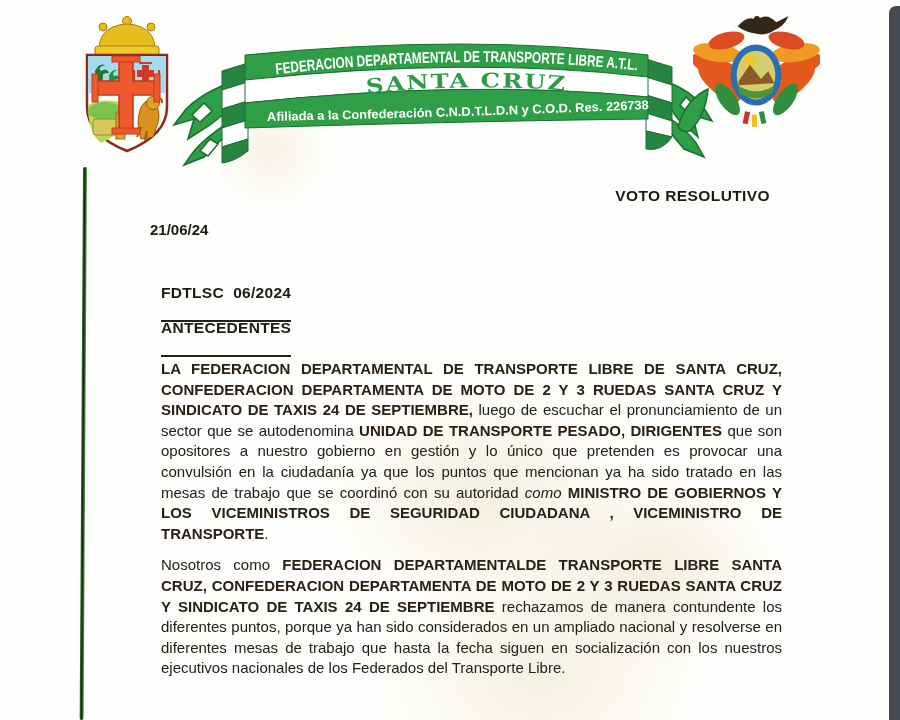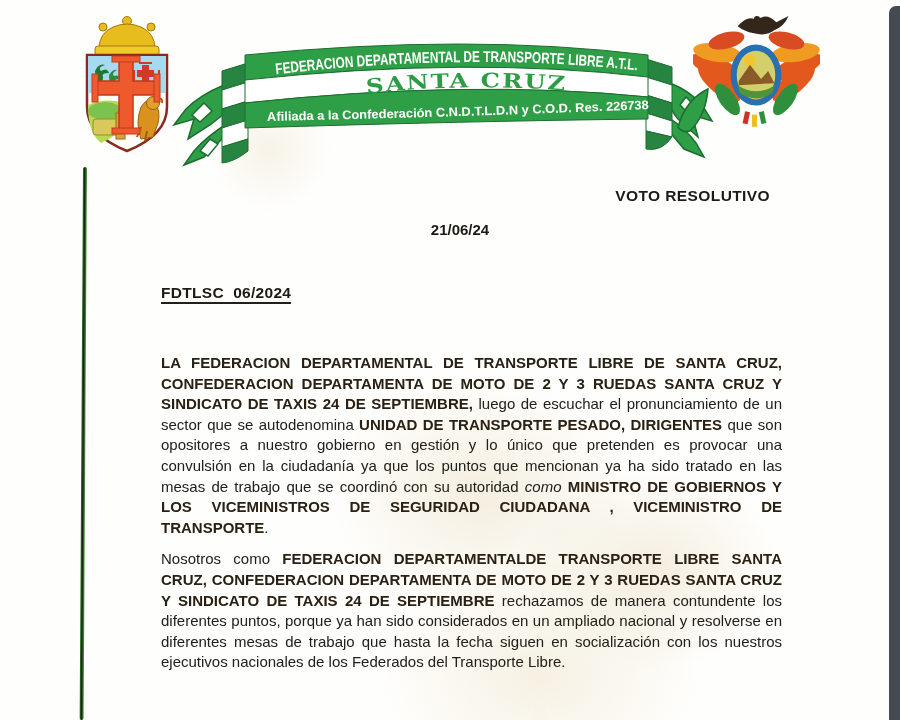--- a/index.html
+++ b/index.html
@@ -22,30 +22,30 @@
        background:radial-gradient(closest-side,rgba(240,228,202,.5),rgba(240,228,202,0));}
   .wm4{left:210px;top:90px;width:120px;height:120px;
        background:radial-gradient(closest-side,rgba(238,226,200,.4),rgba(238,226,200,0));}
 
   .crest{position:absolute;left:83px;top:14px;width:88px;height:142px;}
   .banner{position:absolute;left:170px;top:25px;width:545px;height:145px;}
   .arms{position:absolute;left:693px;top:10px;width:127px;height:127px;}
 
   .doc-title{position:absolute;top:187px;left:150px;width:620px;text-align:right;
              font-size:15.5px;font-weight:700;letter-spacing:.4px;color:#1d1a15;}
-  .doc-date{position:absolute;top:221px;left:150px;width:620px;text-align:center;
+  .doc-date{position:absolute;top:221px;left:150px;width:620px;text-align:left;
             font-size:15px;font-weight:700;color:#1d1a15;}
   .ref-line{position:absolute;left:161px;top:284px;}
   .heading-line{position:absolute;left:161px;top:319px;}
   .u-bold{display:inline-block;font-size:15.5px;font-weight:700;white-space:pre;
-          color:#1d1a15;border-bottom:2px solid #241f18;padding-bottom:0;letter-spacing:.3px;}
+          color:#1d1a15;border-bottom:2px solid #241f18;padding-bottom:18px;letter-spacing:.3px;}
 
   .body-text{position:absolute;left:161px;top:353px;width:621px;font-size:15px;
              line-height:20.6px;text-align:justify;color:#22201b;}
-  .body-text p{margin:0 0 11px 0;}
+  .body-text p{margin:6px 0 11px 0;}
   .rb{font-weight:700;color:#2a2014;}
   .ri{font-style:italic;}
 </style>
 </head>
 <body>
 
 <div class="page">
 
   <div class="wm wm1"></div>
   <div class="wm wm2"></div>
@@ -161,18 +161,21 @@
     <path d="M45,70 L56,54 L67,68 L74,60 L80,72 L45,74 Z" fill="#8a5a28"></path>
     <path d="M44,74 Q62,86 81,74 L78,82 Q62,92 46,82 Z" fill="#4f9438"></path>
   </svg>
 
   <div class="doc-title">VOTO RESOLUTIVO</div>
   <div class="doc-date">21/06/24</div>
 
   <div class="ref-line">
     <span class="u-bold">FDTLSC  06/2024</span>
   </div>
+  <div class="heading-line">
+    <span class="u-bold">ANTECEDENTES</span>
+  </div>
 
   <div class="body-text" id="paras">
       <p><span class="rb">LA FEDERACION DEPARTAMENTAL DE TRANSPORTE LIBRE DE SANTA CRUZ, CONFEDERACION DEPARTAMENTA DE MOTO DE 2 Y 3 RUEDAS SANTA CRUZ Y SINDICATO DE TAXIS 24 DE SEPTIEMBRE,</span><span> luego de escuchar el pronunciamiento de un sector  que se autodenomina </span><span class="rb">UNIDAD DE TRANSPORTE PESADO, DIRIGENTES</span><span> que son opositores a nuestro gobierno en gestión y lo único que pretenden es  provocar una convulsión en la ciudadanía ya que los puntos que mencionan ya ha sido tratado en las mesas de trabajo que se coordinó con su autoridad </span><span class="ri">como</span><span> </span><span class="rb">MINISTRO DE GOBIERNOS Y LOS VICEMINISTROS DE SEGURIDAD CIUDADANA , VICEMINISTRO DE TRANSPORTE</span><span>.</span></p>
       <p><span>Nosotros como </span><span class="rb">FEDERACION DEPARTAMENTALDE TRANSPORTE LIBRE SANTA CRUZ, CONFEDERACION DEPARTAMENTA DE MOTO DE 2 Y 3 RUEDAS SANTA CRUZ Y SINDICATO DE TAXIS 24 DE SEPTIEMBRE</span><span> rechazamos de manera contundente los diferentes puntos, porque ya han sido considerados en un ampliado nacional y resolverse en diferentes mesas de trabajo que hasta la fecha siguen en socialización con los nuestros ejecutivos nacionales de los Federados del Transporte Libre.</span></p>
     </div>
 </div>
 
 </body></html>

